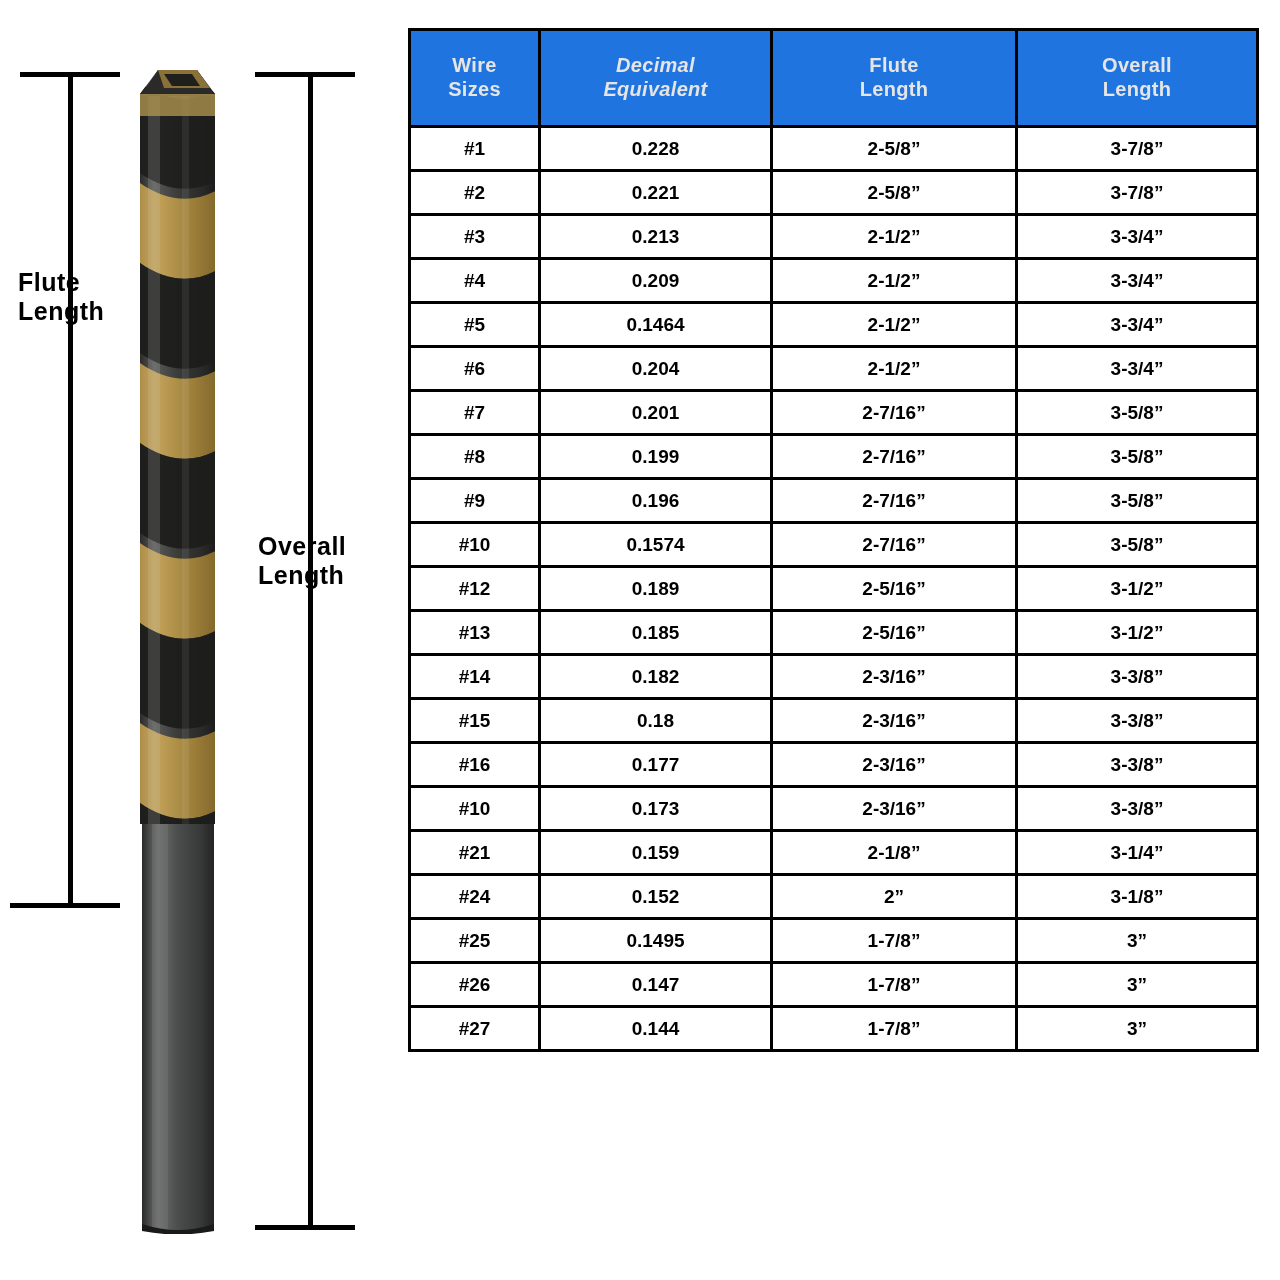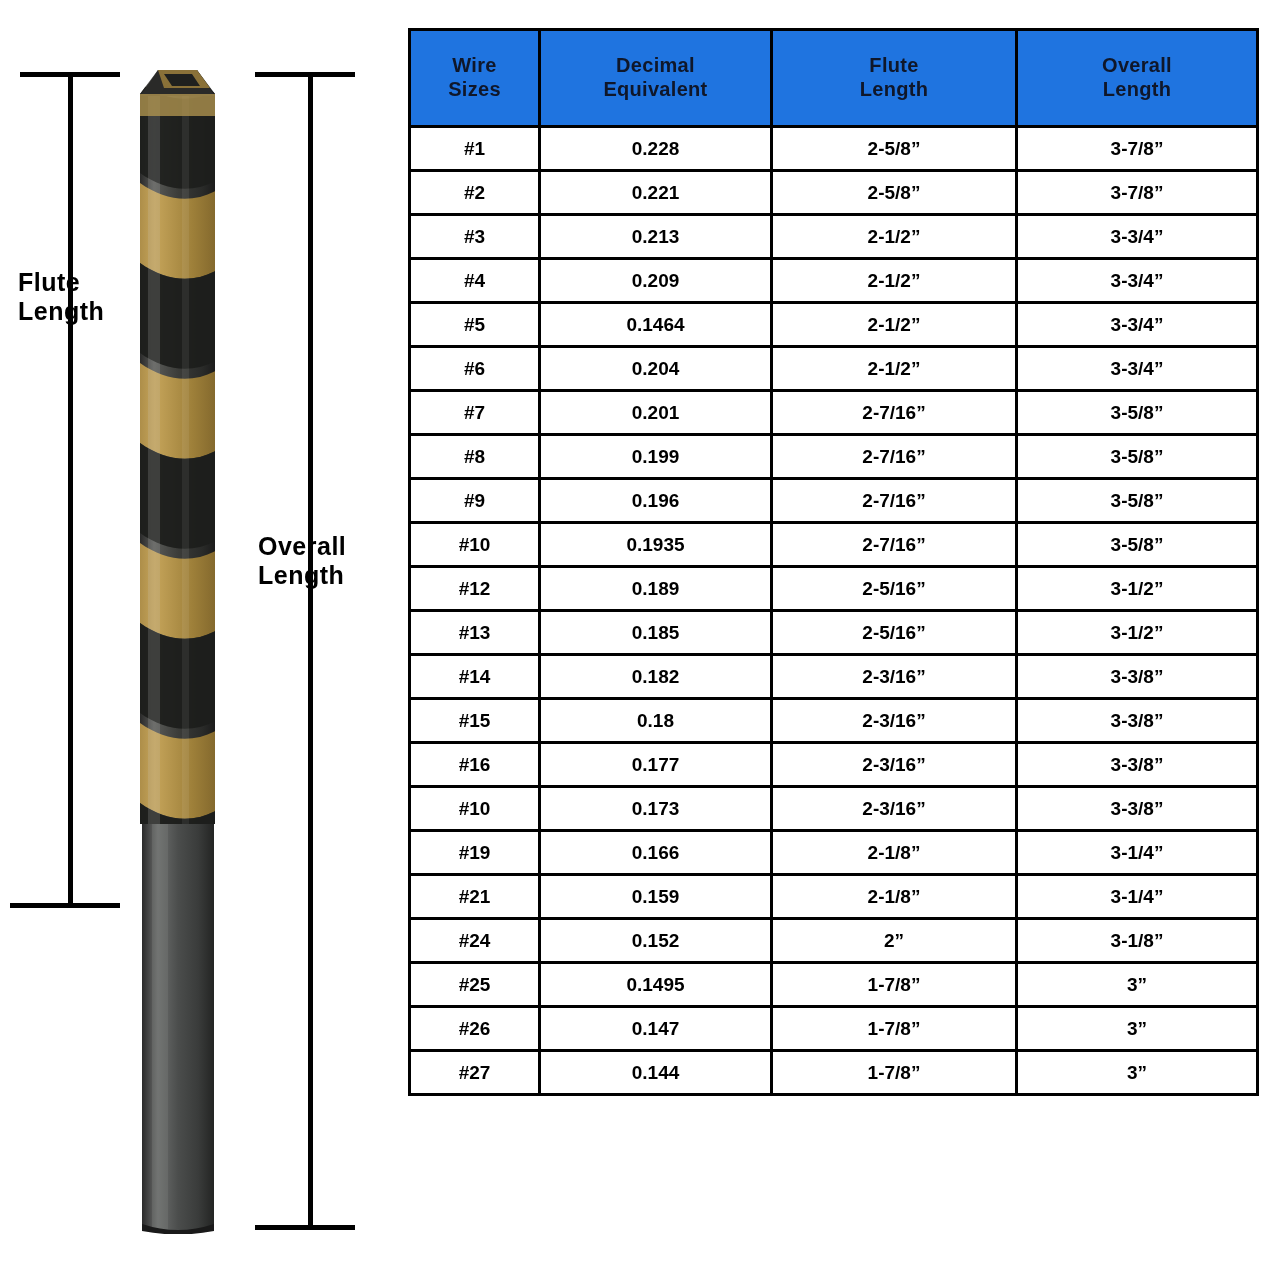--- a/index.html
+++ b/index.html
@@ -82,21 +82,21 @@
     table-layout: fixed;
   }
   th, td {
     border: 3px solid #000;
     text-align: center;
     font-weight: bold;
     color: #000;
   }
   thead th {
     background: #1f74e0;
-    color: #0f172a;
+    color: #e5e5e5;
     font-size: 20px;
     line-height: 1.18;
     padding: 10px 4px;
     height: 74px;
     vertical-align: middle;
     letter-spacing: 0.3px;
   }
   tbody td {
     font-size: 19px;
     padding: 4px 2px;
@@ -187,21 +187,21 @@
     <colgroup>
       <col class="c-wire">
         <col class="c-decimal">
         <col class="c-flute">
         <col class="c-overall">
     </colgroup>
     <thead>
       <tr>
         <th style="white-space: pre-line;">Wire
 Sizes</th>
-        <th style="white-space: pre-line;">Decimal
+        <th style="white-space: pre-line; font-style: italic;">Decimal
 Equivalent</th>
         <th style="white-space: pre-line;">Flute
 Length</th>
         <th style="white-space: pre-line;">Overall
 Length</th>
       </tr>
     </thead>
     <tbody id="table-body">
         <tr>
           <td>#1</td>
@@ -252,21 +252,21 @@
           <td>3-5/8”</td>
         </tr>
         <tr>
           <td>#9</td>
           <td>0.196</td>
           <td>2-7/16”</td>
           <td>3-5/8”</td>
         </tr>
         <tr>
           <td>#10</td>
-          <td>0.1935</td>
+          <td>0.1574</td>
           <td>2-7/16”</td>
           <td>3-5/8”</td>
         </tr>
         <tr>
           <td>#12</td>
           <td>0.189</td>
           <td>2-5/16”</td>
           <td>3-1/2”</td>
         </tr>
         <tr>
@@ -293,26 +293,20 @@
           <td>2-3/16”</td>
           <td>3-3/8”</td>
         </tr>
         <tr>
           <td>#10</td>
           <td>0.173</td>
           <td>2-3/16”</td>
           <td>3-3/8”</td>
         </tr>
         <tr>
-          <td>#19</td>
-          <td>0.166</td>
-          <td>2-1/8”</td>
-          <td>3-1/4”</td>
-        </tr>
-        <tr>
           <td>#21</td>
           <td>0.159</td>
           <td>2-1/8”</td>
           <td>3-1/4”</td>
         </tr>
         <tr>
           <td>#24</td>
           <td>0.152</td>
           <td>2”</td>
           <td>3-1/8”</td>

